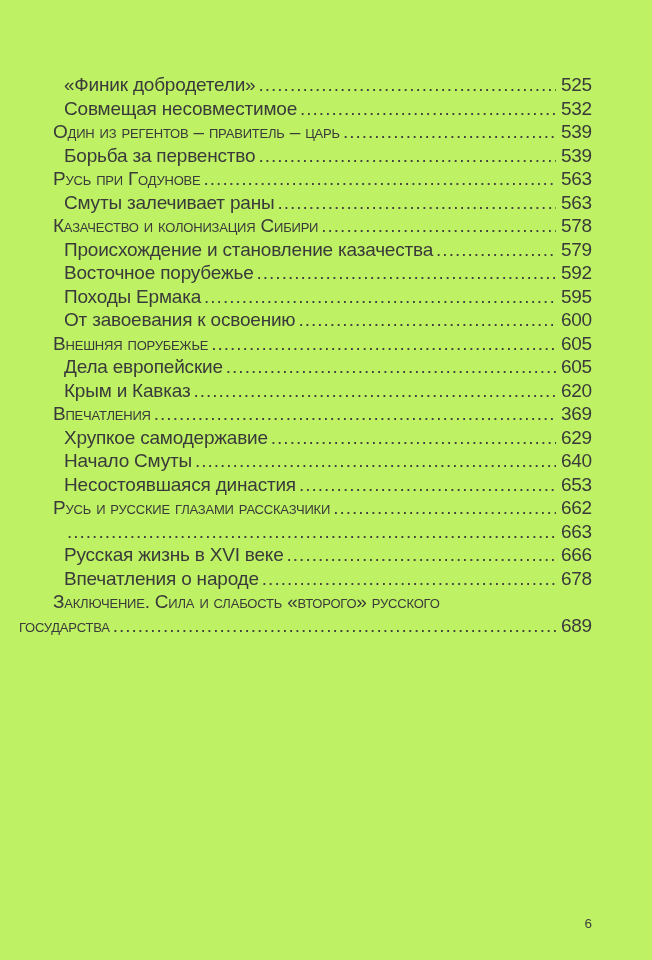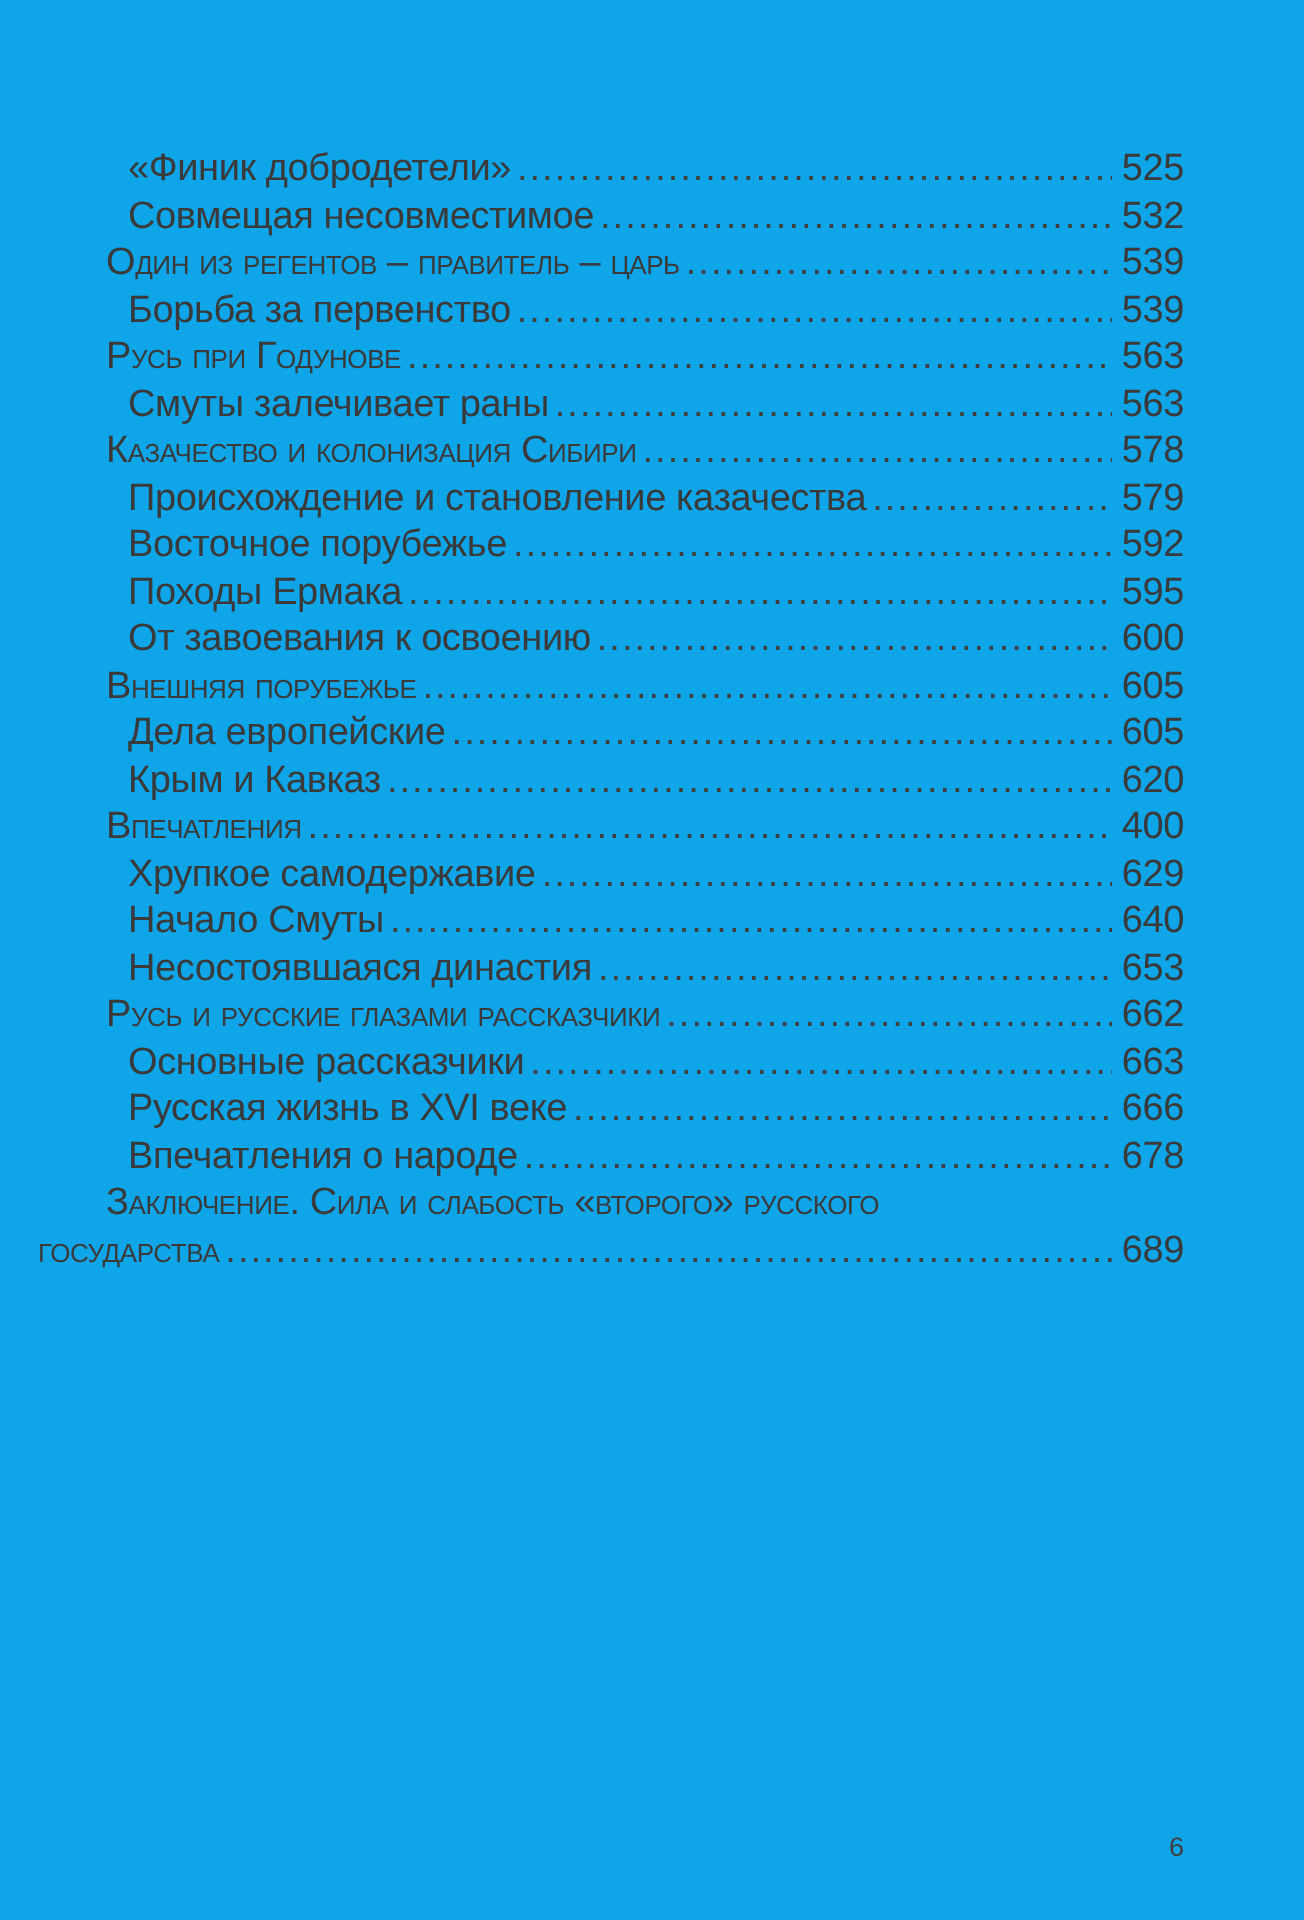--- a/index.html
+++ b/index.html
@@ -5,21 +5,21 @@
   * { margin: 0; padding: 0; box-sizing: border-box; }
   html, body { width: 652px; height: 960px; }
   body {
     background: #ffffff;
     font-family: "Liberation Sans", "DejaVu Sans", sans-serif;
   }
   .page {
     position: relative;
     width: 652px;
     height: 960px;
-    background: #0ea5e9;
+    background: #bef264;
     color: #3a3a3a;
     overflow: hidden;
   }
   .toc {
     position: absolute;
     left: 19px;
     top: 73px;
     width: 573px;
   }
   .row {
@@ -133,21 +133,21 @@
     <span class="pg">605</span>
   </div>
       <div class="row section">
     <span class="title">Крым и Кавказ</span>
     <span class="dots">........................................................................................................................................................................................................</span>
     <span class="pg">620</span>
   </div>
       <div class="row chapter">
     <span class="title">Впечатления</span>
     <span class="dots">........................................................................................................................................................................................................</span>
-    <span class="pg">400</span>
+    <span class="pg">369</span>
   </div>
       <div class="row section">
     <span class="title">Хрупкое самодержавие</span>
     <span class="dots">........................................................................................................................................................................................................</span>
     <span class="pg">629</span>
   </div>
       <div class="row section">
     <span class="title">Начало Смуты</span>
     <span class="dots">........................................................................................................................................................................................................</span>
     <span class="pg">640</span>
@@ -156,21 +156,20 @@
     <span class="title">Несостоявшаяся династия</span>
     <span class="dots">........................................................................................................................................................................................................</span>
     <span class="pg">653</span>
   </div>
       <div class="row chapter">
     <span class="title">Русь и русские глазами рассказчики</span>
     <span class="dots">........................................................................................................................................................................................................</span>
     <span class="pg">662</span>
   </div>
       <div class="row section">
-    <span class="title">Основные рассказчики</span>
     <span class="dots">........................................................................................................................................................................................................</span>
     <span class="pg">663</span>
   </div>
       <div class="row section">
     <span class="title">Русская жизнь в XVI веке</span>
     <span class="dots">........................................................................................................................................................................................................</span>
     <span class="pg">666</span>
   </div>
       <div class="row section">
     <span class="title">Впечатления о народе</span>

